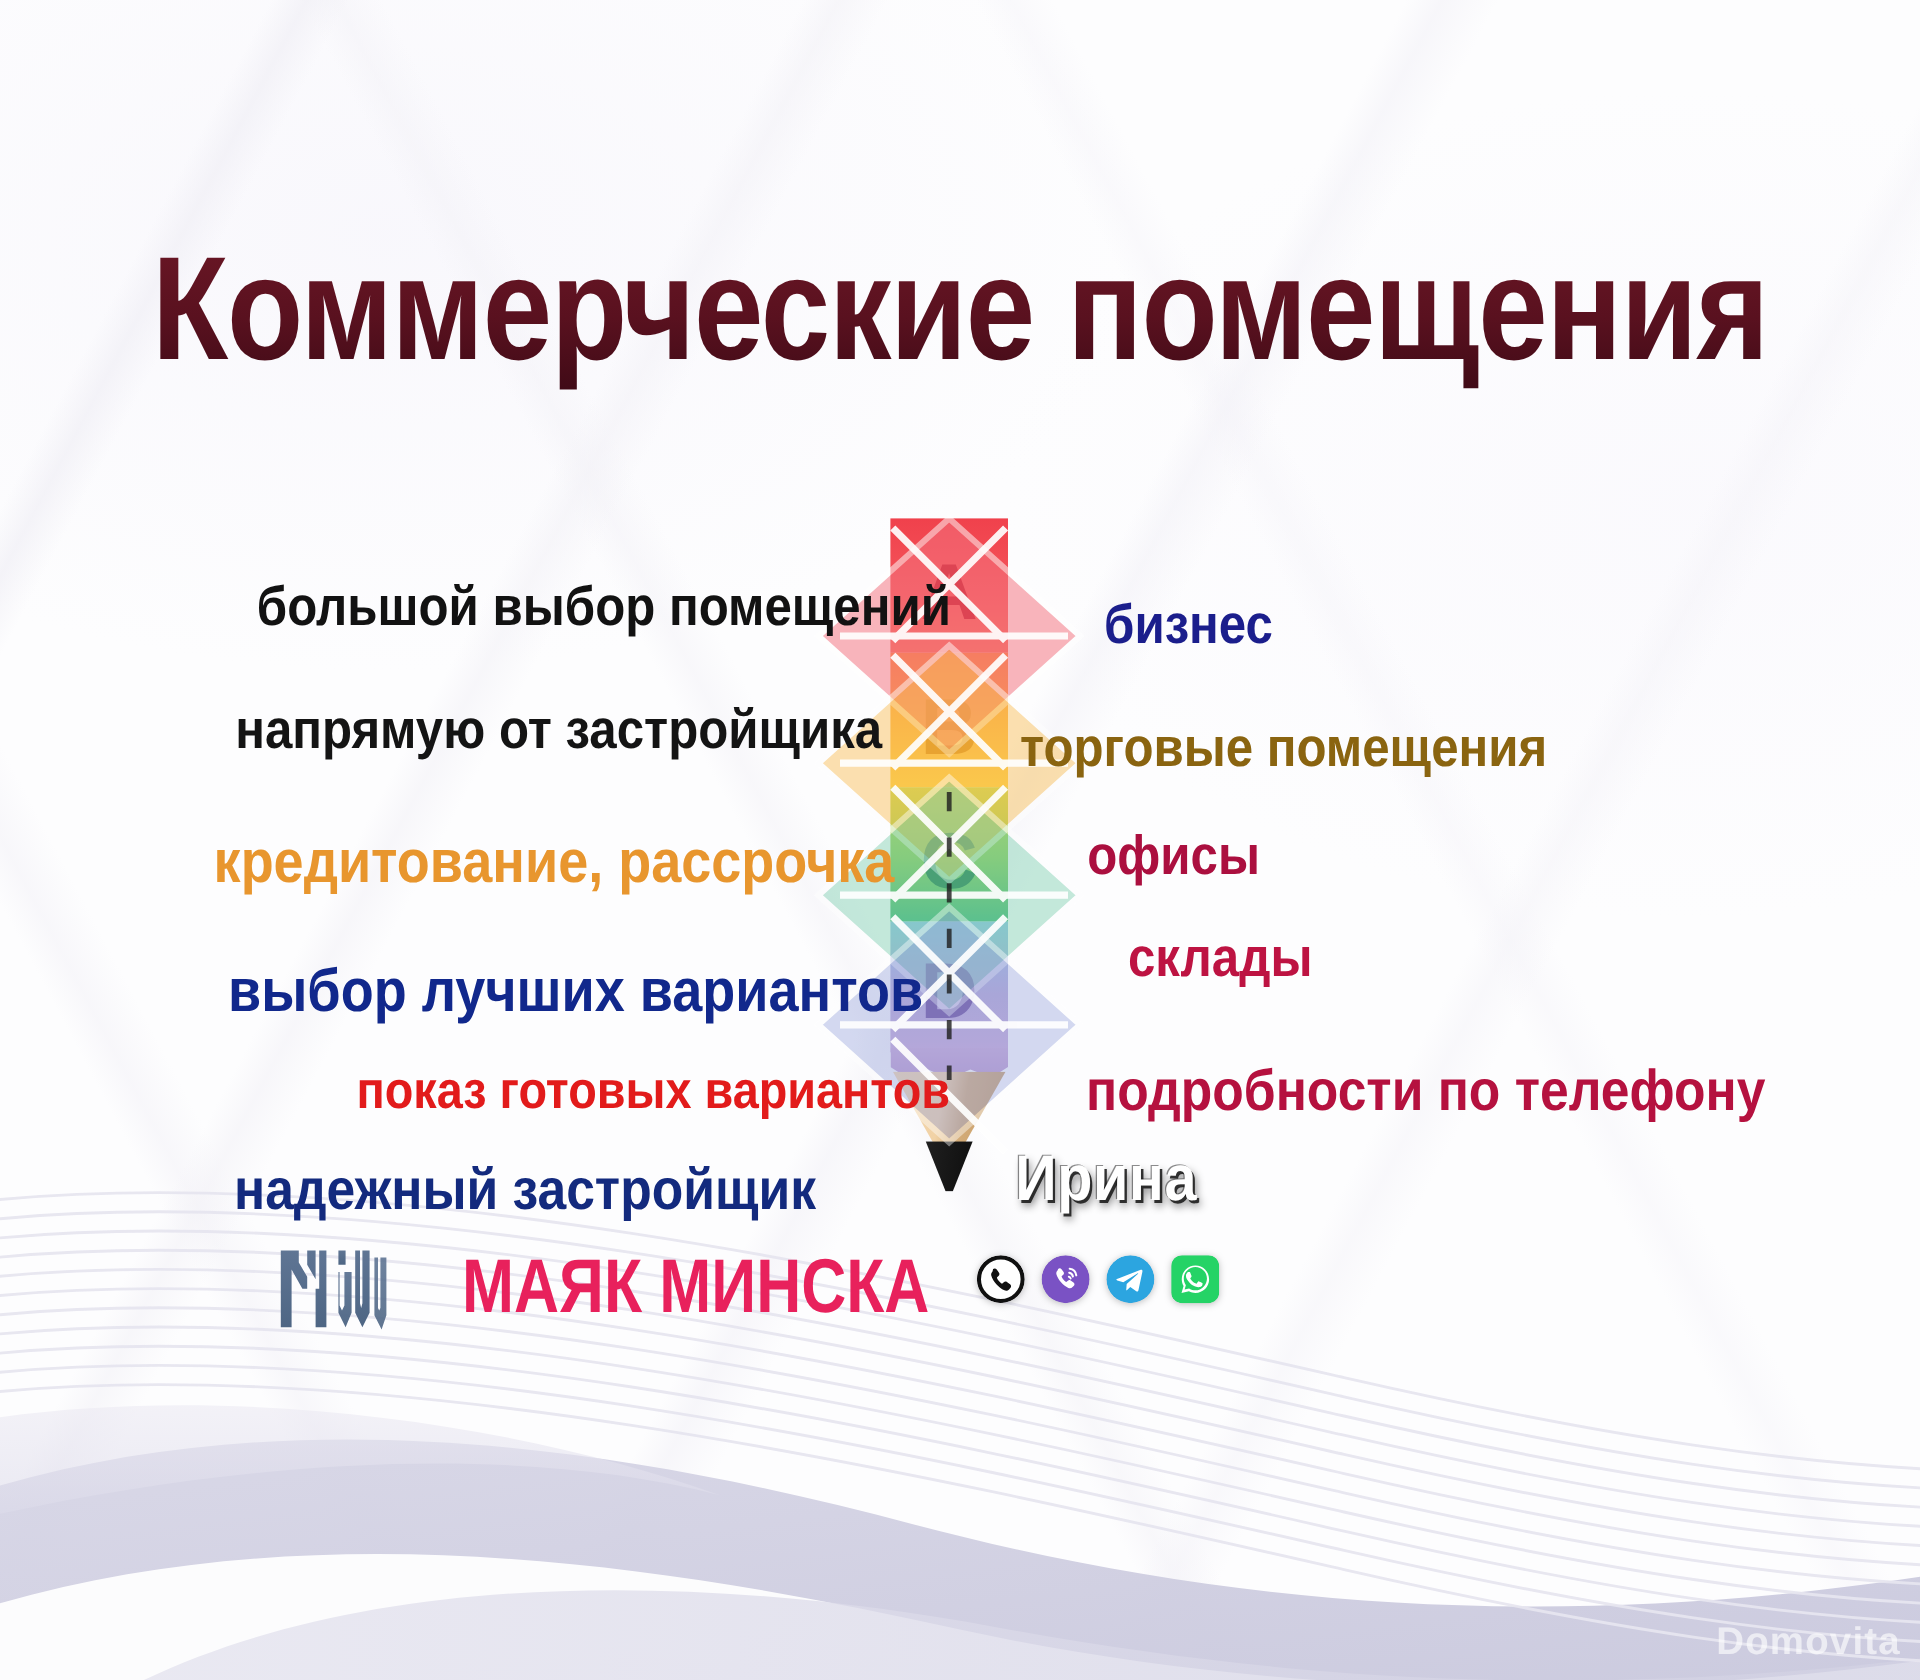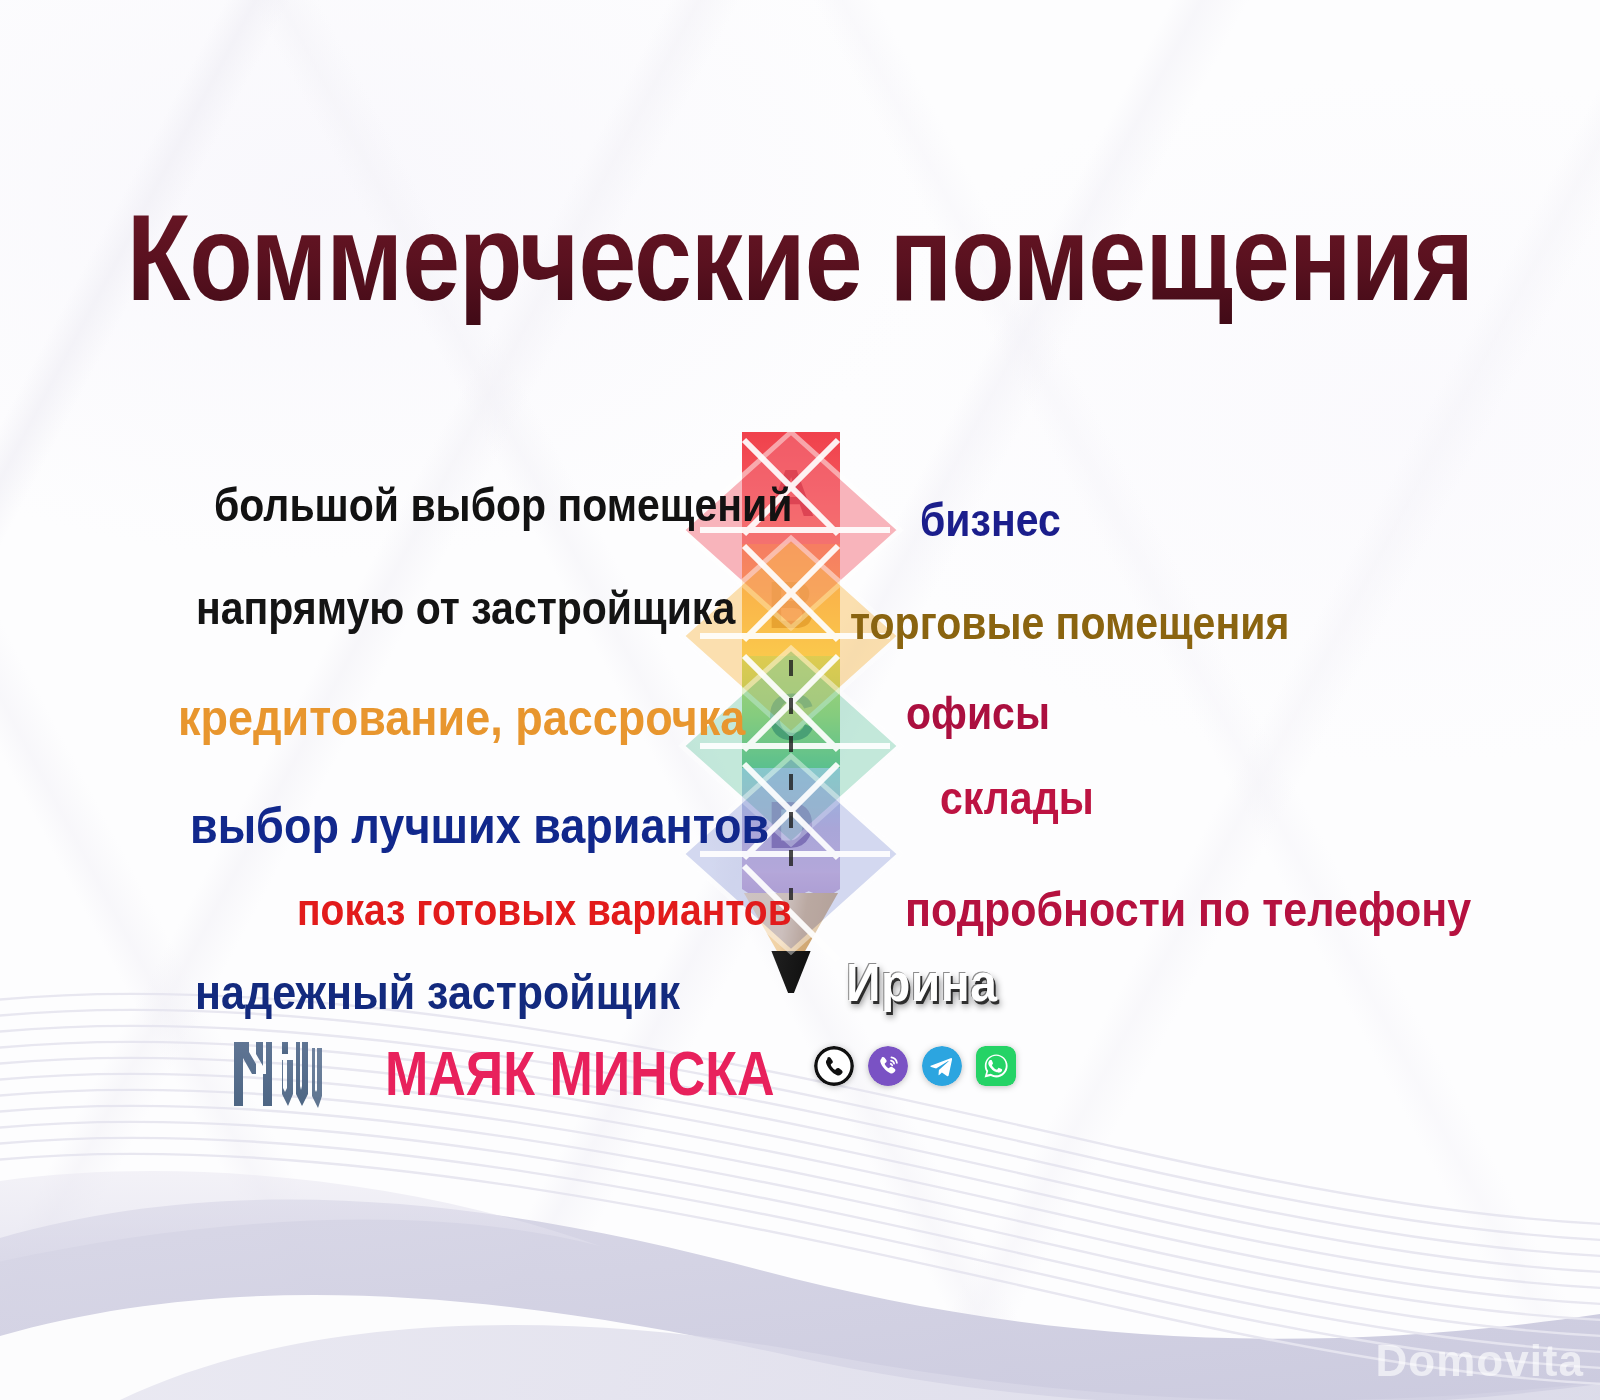--- a/index.html
+++ b/index.html
@@ -39,21 +39,21 @@
     background:
       radial-gradient(ellipse 900px 520px at 20% 14%, rgba(248,247,252,.9), rgba(255,255,255,0) 70%),
       radial-gradient(ellipse 800px 480px at 88% 30%, rgba(250,249,253,.85), rgba(255,255,255,0) 72%);
   }
 
   
   .waves{position:absolute;left:0;bottom:0;width:1600px;height:430px;}
 
   .watermark{
     position:absolute;right:16px;bottom:14px;
-    font-size:44px;font-weight:700;letter-spacing:1px;
+    font-size:32px;font-weight:700;letter-spacing:1px;
     color:rgba(255,255,255,.62);
     font-family:"Liberation Sans", sans-serif;
   }
 
   
   .title{
     position:absolute;left:0;right:0;top:188px;
     text-align:center;
     font-family:"Liberation Sans", sans-serif;
     font-weight:700;

